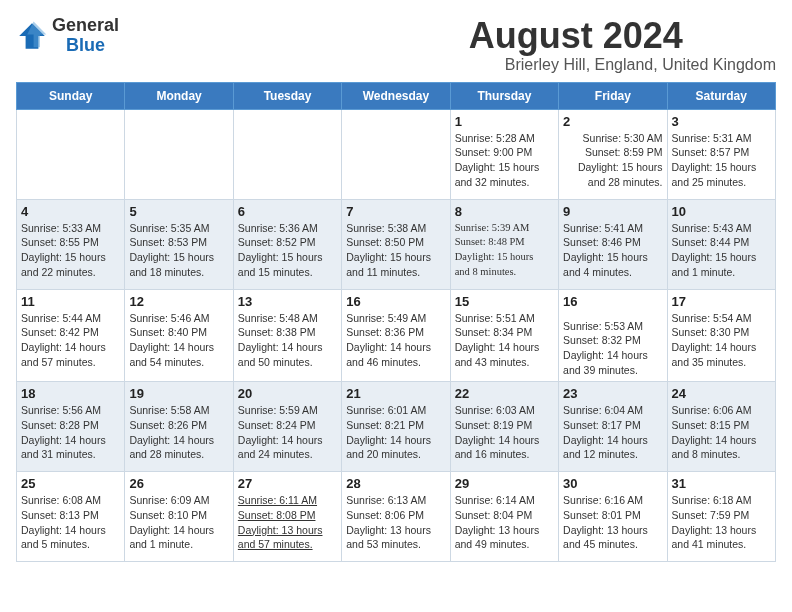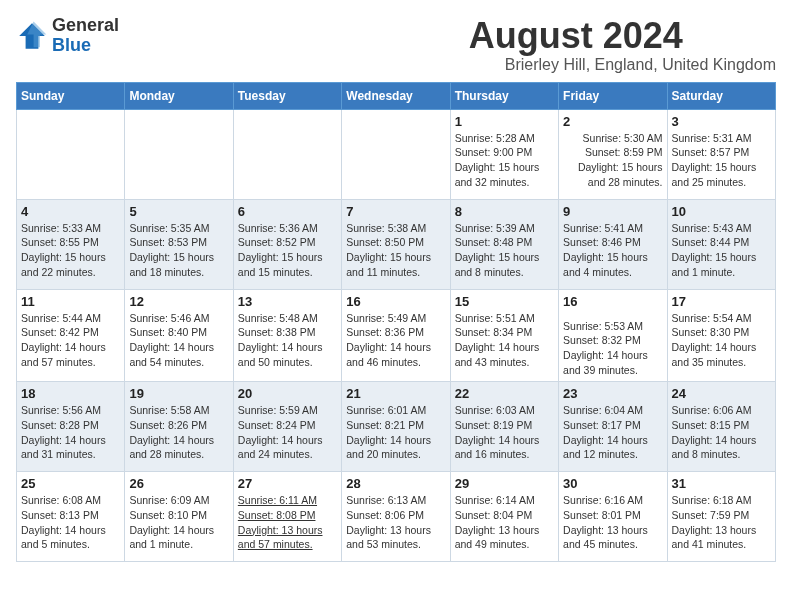--- a/index.html
+++ b/index.html
@@ -13,20 +13,21 @@
     .header {
       display: flex;
       justify-content: space-between;
       align-items: flex-start;
       margin-bottom: 8px;
     }
     .logo {
       display: flex;
       align-items: center;
       gap: 4px;
+      text-align: center;
     }
     .logo-text {
       font-size: 18px;
       font-weight: bold;
       line-height: 1.1;
     }
     .logo-general { color: #333; }
     .logo-blue { color: #1a6bb5; }
     .logo-icon {
       width: 32px;
@@ -49,21 +50,21 @@
       width: 100%;
       border-collapse: collapse;
       font-size: 11px;
     }
     thead tr {
       background-color: #3a7abf;
       color: #fff;
     }
     thead th {
       padding: 6px 4px;
-      text-align: left;
+      text-align: center;
       font-weight: bold;
       font-size: 12px;
       border: 1px solid #5a9ad4;
     }
     tbody tr {
       vertical-align: top;
     }
     tbody tr:nth-child(odd) {
       background-color: #fff;
     }
@@ -179,21 +180,21 @@
         </td>
         <td>
           <span class="day-number">7</span>
           <div class="day-info" style="white-space: pre-line;">Sunrise: 5:38 AM
 Sunset: 8:50 PM
 Daylight: 15 hours
 and 11 minutes.</div>
         </td>
         <td>
           <span class="day-number">8</span>
-          <div class="day-info" style="white-space: pre-line;">Sunrise: 5:39 AM
+          <div class="day-info" style="white-space: pre-line; font-family: Liberation Serif, serif;">Sunrise: 5:39 AM
 Sunset: 8:48 PM
 Daylight: 15 hours
 and 8 minutes.</div>
         </td>
         <td>
           <span class="day-number">9</span>
           <div class="day-info" style="white-space: pre-line;">Sunrise: 5:41 AM
 Sunset: 8:46 PM
 Daylight: 15 hours
 and 4 minutes.</div>

